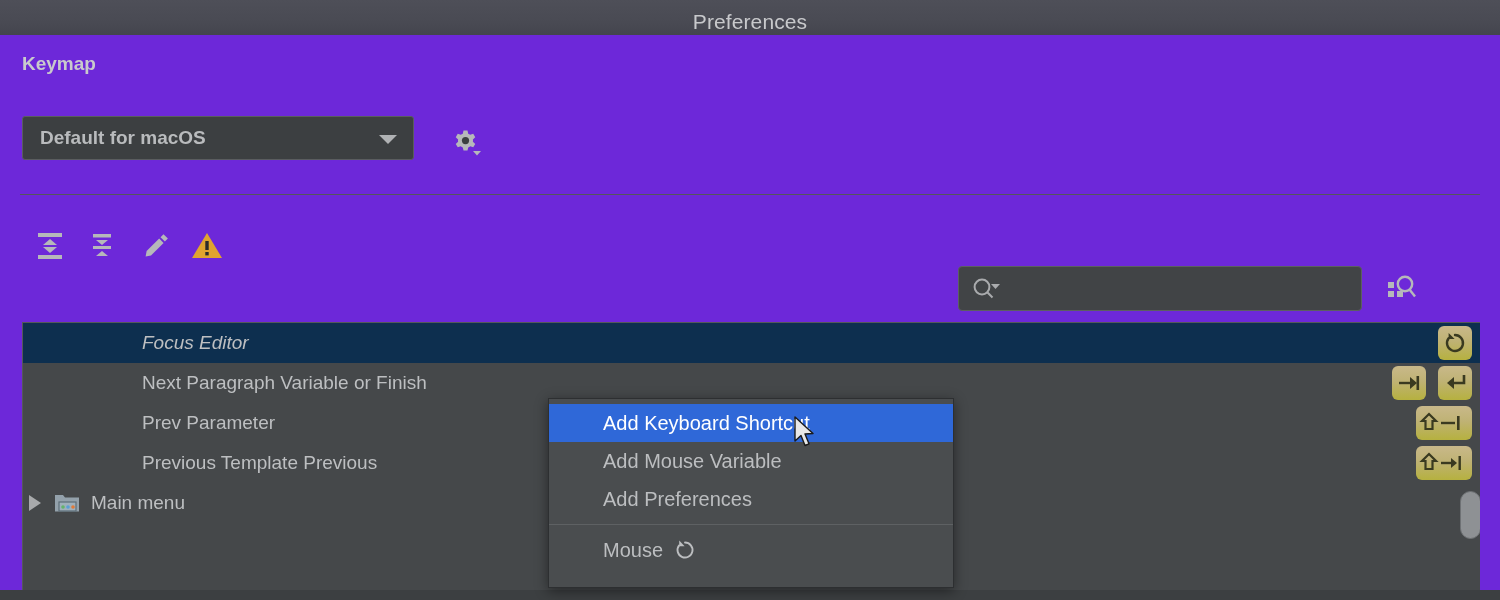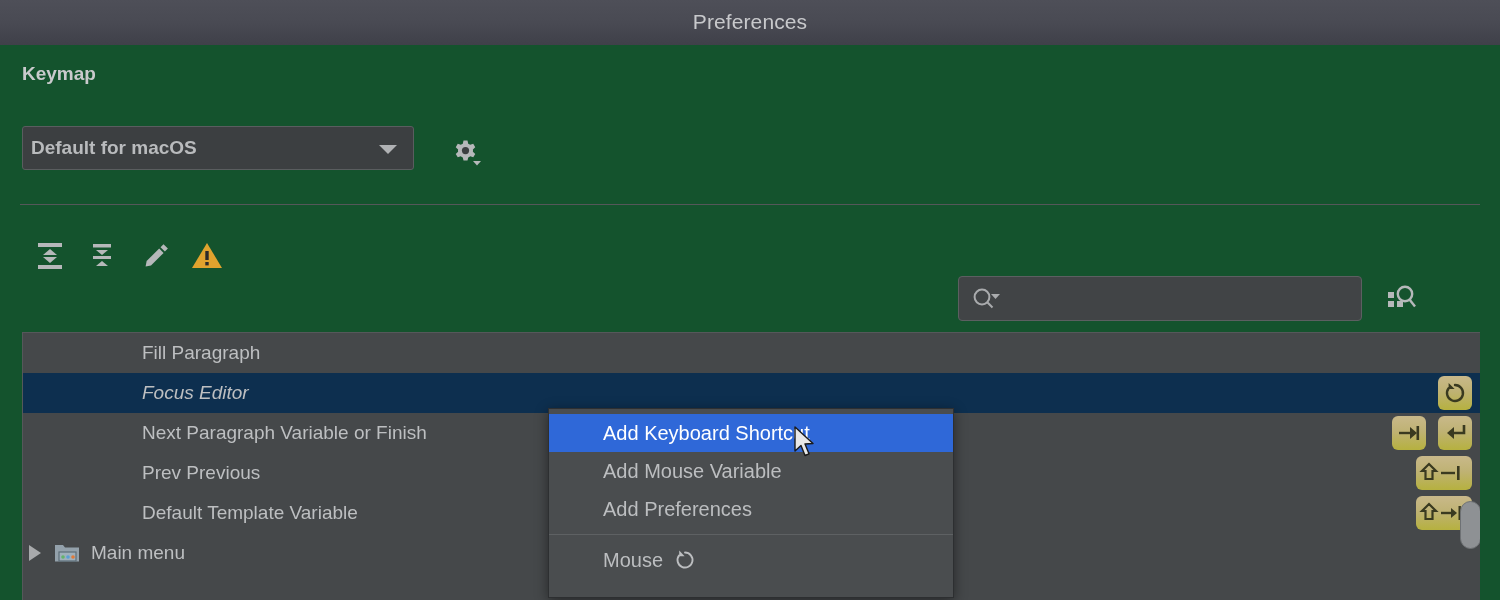--- a/index.html
+++ b/index.html
@@ -17,43 +17,43 @@
     border-bottom: 1px solid #0c0d0f;
   }
   .titlebar-text {
     position: absolute; left: 0; top: 0; width: 100%; height: 44px;
     display: flex; align-items: center; justify-content: center;
     font-size: 21px; color: #c8c9cc; letter-spacing: .1px;
   }
 
   
   .content {
-    position: absolute; top: 45px; left: 0; width: 1500px; height: 555px;
-    background: #14532d;
+    position: absolute; top: 35px; left: 0; width: 1500px; height: 555px;
+    background: #6d28d9;
   }
 
   
   .page-title {
     position: absolute; left: 22px; top: 18px;
     font-size: 19px; font-weight: bold; color: #c9cacc;
   }
 
   .keymap-row { position: absolute; left: 22px; top: 81px; }
 
   .combo {
     position: relative;
     width: 392px; height: 44px;
     border: 1px solid #5a5d5f;
     border-radius: 3px;
     background: #3c3f41;
     display: flex; align-items: center;
   }
   .combo-label {
     font-size: 19px; font-weight: bold; color: #b9bbbd;
-    margin-left: 8px;
+    margin-left: 17px;
   }
   .combo-arrow {
     position: absolute; right: 16px; top: 50%;
     width: 0; height: 0; margin-top: -3px;
     border-left: 9px solid transparent;
     border-right: 9px solid transparent;
     border-top: 9px solid #b0b2b4;
   }
 
   .gear-wrap {
@@ -243,23 +243,20 @@
       <circle cx="22" cy="13" r="7.2" fill="none" stroke="#b6b8ba" stroke-width="2.4"></circle>
       <line x1="26.5" y1="18.5" x2="32" y2="25.5" stroke="#b6b8ba" stroke-width="2.4"></line>
       <rect x="5" y="11" width="6" height="6" fill="#b6b8ba"></rect>
       <rect x="5" y="20" width="6" height="6" fill="#b6b8ba"></rect>
       <rect x="14" y="20" width="6" height="6" fill="#b6b8ba"></rect>
     </svg>
   </div>
 
   <div class="list-panel">
 
-    <div class="row row-indent-action">
-      <span>Fill Paragraph</span>
-    </div>
 
     <div class="row row-indent-action selected">
       <span>Focus Editor</span>
       <span class="kbadge" style="right:8px; top:3px; width:34px; height:34px;">
         <svg width="26" height="26" viewBox="0 0 26 26">
           <path d="M13 5 a8 8 0 1 1 -6.4 3.2" fill="none" stroke="#3a3a20" stroke-width="2.4" stroke-linecap="round"></path>
           <path d="M6.6 3 l0 6 l6 0 z" fill="#3a3a20"></path>
         </svg>
       </span>
     </div>
@@ -276,32 +273,32 @@
       </span>
       <span class="kbadge" style="right:8px; top:3px; width:34px; height:34px;">
         <svg width="26" height="24" viewBox="0 0 26 24">
           <path d="M22 4 l0 8 l-13 0" fill="none" stroke="#3a3a20" stroke-width="2.6" stroke-linejoin="miter"></path>
           <path d="M12 6 l-7 6 l7 6 z" fill="#3a3a20"></path>
         </svg>
       </span>
     </div>
 
     <div class="row row-indent-action">
-      <span>Prev Previous</span>
+      <span>Prev Parameter</span>
       <span class="kbadge" style="right:8px; top:3px; width:56px; height:34px;">
         <svg width="50" height="24" viewBox="0 0 50 24">
           <path d="M10 3 l7 7 l-3.5 0 l0 8 l-7 0 l0-8 l-3.5 0 z" fill="none" stroke="#3a3a20" stroke-width="2.2"></path>
           <line x1="22" y1="12" x2="36" y2="12" stroke="#3a3a20" stroke-width="2.4"></line>
           <rect x="38" y="5" width="2.6" height="14" fill="#3a3a20"></rect>
         </svg>
       </span>
     </div>
 
     <div class="row row-indent-action">
-      <span>Default Template Variable</span>
+      <span>Previous Template Previous</span>
       <span class="kbadge" style="right:8px; top:3px; width:56px; height:34px;">
         <svg width="50" height="24" viewBox="0 0 50 24">
           <path d="M10 3 l7 7 l-3.5 0 l0 8 l-7 0 l0-8 l-3.5 0 z" fill="none" stroke="#3a3a20" stroke-width="2.2"></path>
           <line x1="22" y1="12" x2="34" y2="12" stroke="#3a3a20" stroke-width="2.4"></line>
           <path d="M32 7 l6 5 l-6 5 z" fill="#3a3a20"></path>
           <rect x="39.5" y="5" width="2.4" height="14" fill="#3a3a20"></rect>
         </svg>
       </span>
     </div>
 

